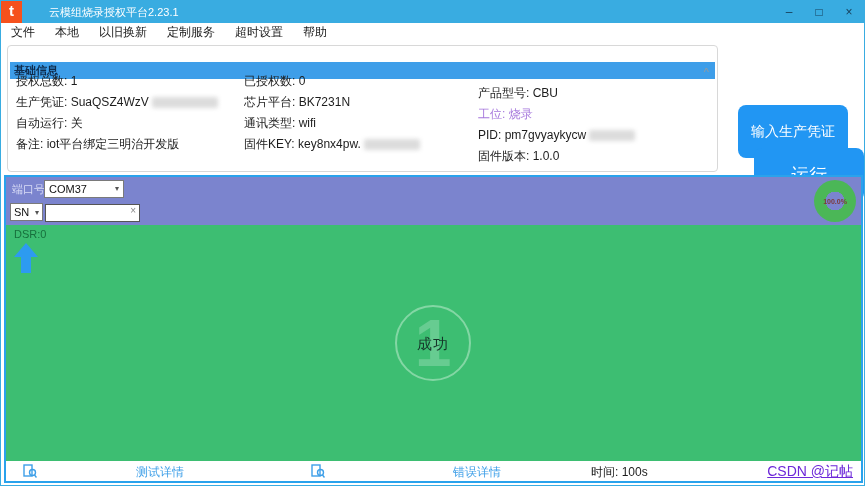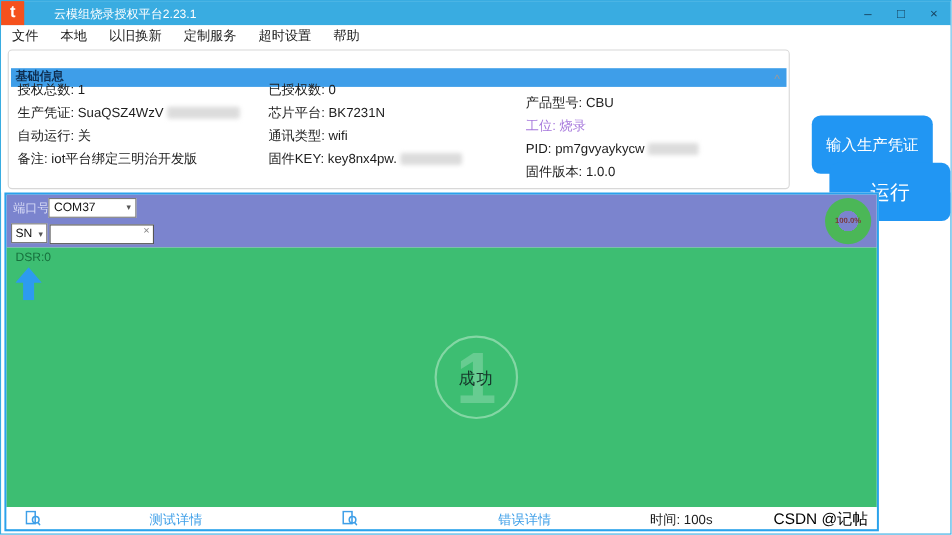--- a/index.html
+++ b/index.html
@@ -28,21 +28,21 @@
   .purple-text { color:var(--station-purple,#a678dc); }
   .mask { display:inline-block; height:11px; background:#dcdcdc; filter:blur(2px); border-radius:2px; vertical-align:middle; margin-left:3px; }
   .mask-a { width:66px; } .mask-b { width:46px; } .mask-c { width:56px; }
 
   
   .action-btn { position:absolute; left:737px; width:110px; height:53px; background:var(--accent-blue,#2196f3); border:none; border-radius:8px; color:#fff; cursor:pointer; }
   .btn-cred { top:64px; font-size:14px; }
   .btn-run { top:107px; font-size:18px;margin-left:16px; }
 
   
-  .lower { position:absolute; left:3px; top:174px; width:795px; height:308px; border:2px solid #2aa2ec; background:#fff; }
+  .lower { position:absolute; left:3px; top:174px; width:859px; height:308px; border:2px solid #2aa2ec; background:#fff; }
   .serial-bar { position:absolute; top:0; left:0; right:0; height:48px; background:var(--purple-panel,#7b84ce); }
   .port-label { position:absolute; left:6px; top:5px; font-size:11px; color:#d9dcf6; }
   .port-select { position:absolute; left:38px; top:3px; width:80px; height:18px; background:#fff; border:1px solid #7a7a7a; font-size:11px; color:#111; line-height:16px; padding:0 4px; display:flex; justify-content:space-between; align-items:center;gap:19px; }
   .caret { color:#555; font-size:8px; }
   .sn-combo { position:absolute; left:4px; top:26px; width:33px; height:18px; background:#fff; border:1px solid #7a7a7a; font-size:11px; color:#111; padding:0 3px; display:flex; justify-content:space-between; align-items:center; }
   .sn-input-box { position:absolute; left:39px; top:26px; width:95px; height:18px; }
   .sn-input { width:100%; height:100%; border:1px solid #555; font-size:11px; padding:0 14px 0 4px; outline:none; }
   .clear-x { position:absolute; right:4px; top:2px; color:#888; font-size:10px; cursor:pointer; }
   .donut { position:absolute; right:5px; top:3px; width:42px; height:42px; border-radius:50%;
            background:radial-gradient(closest-side, var(--purple-panel,#7b84ce) 0 44%, var(--donut-green,#4bb757) 45% 100%);
@@ -57,21 +57,21 @@
   .result-count { position:absolute; left:0; right:0; top:-4px; text-align:center; font-size:66px; font-weight:bold; color:rgba(255,255,255,0.22); line-height:80px; }
   .result-text { position:absolute; left:0; right:0; top:28px; text-align:center; font-size:15px; color:#16352a; letter-spacing:1px; }
 
   
   .status-bar { position:absolute; left:0; right:0; bottom:0; height:20px; background:#fff; font-size:12px; }
   .sicon { position:absolute; top:3px; }
   .sicon-1 { left:17px; } .sicon-2 { left:305px; }
   .slink { position:absolute; top:3px; color:var(--link-blue,#3e9fe8); cursor:pointer;font-family:Liberation Mono, monospace; }
   .slink-test { left:130px; } .slink-err { left:447px; }
   .stime { position:absolute; left:585px; top:3px; color:#1c1c1c; }
-  .watermark { position:absolute; right:8px; top:2px; color:#000000; font-size:14px; }
+  .watermark { position:absolute; right:8px; top:2px; color:#6d28d9; font-size:14px;text-decoration:underline; }
 </style>
 </head>
 <body>
 
 <div class="window">
 
   <div class="titlebar">
     <div class="logo">t</div>
     <div class="win-title">云模组烧录授权平台2.23.1</div>
     <div class="win-controls">

